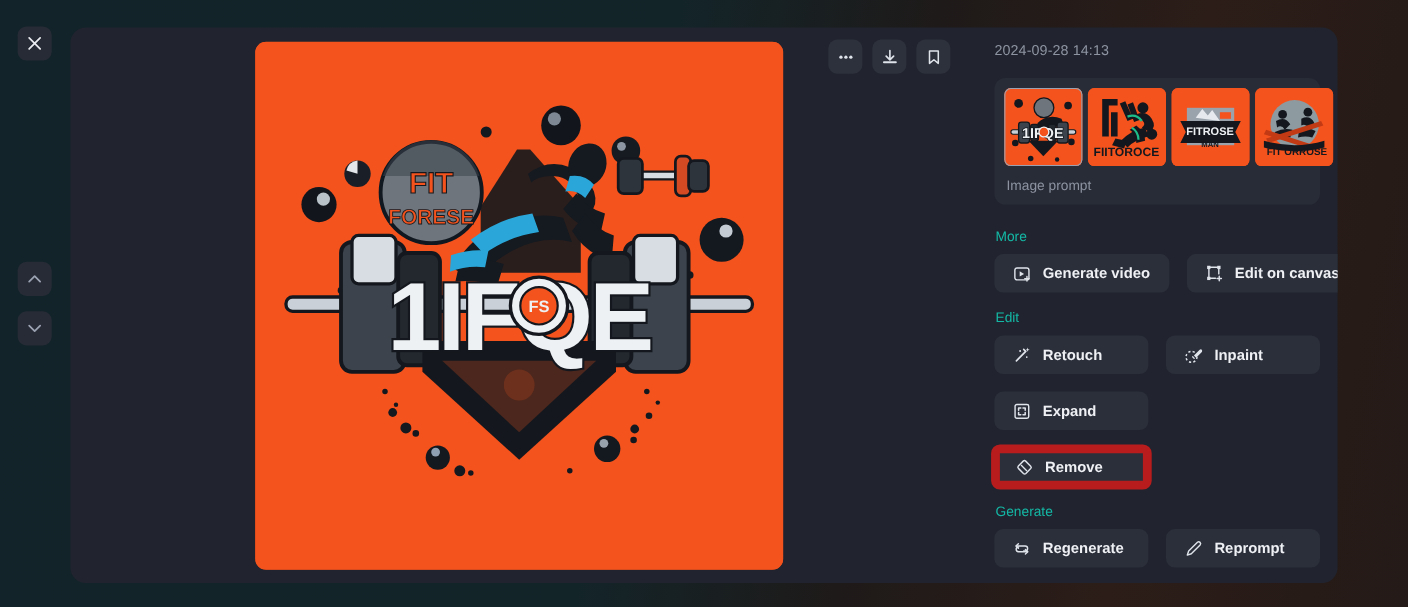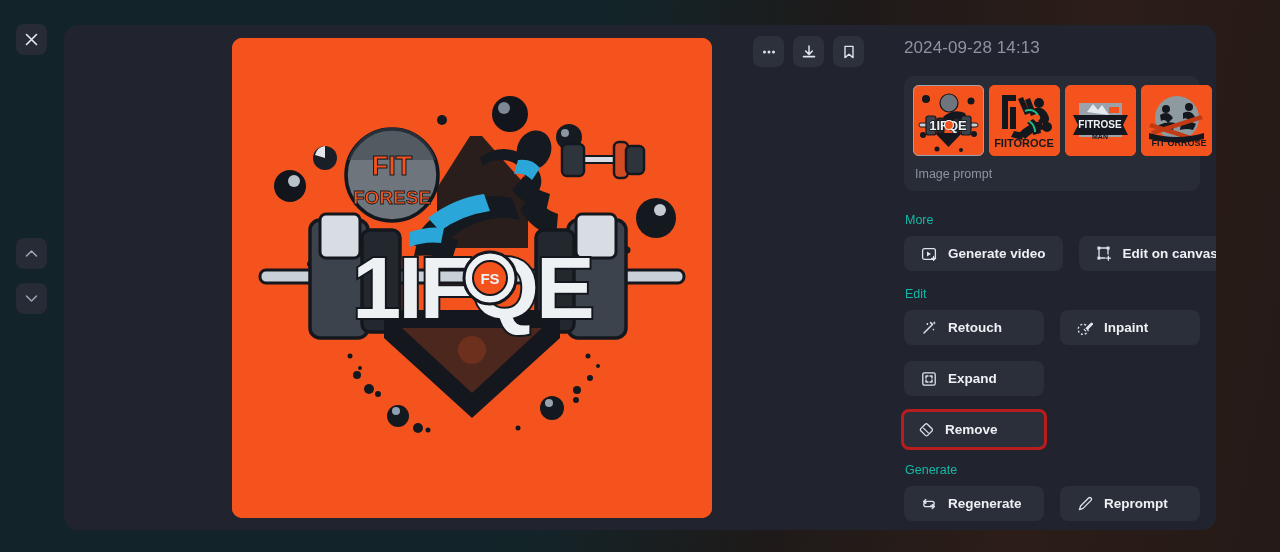--- a/index.html
+++ b/index.html
@@ -103,21 +103,21 @@
   
   .panel {
     width: 340px;
     flex: 0 0 340px;
     padding: 13px 16px 0 28px;
     position: relative;
   }
 
   .timestamp {
     color: #8d93a1;
-    font-size: 17px;
+    font-size: 13px;
     letter-spacing: .1px;
     margin-bottom: 18px;
   }
 
   
   .prompt-card {
     background: #282c37;
     border-radius: 10px;
     padding: 9px 9px 10px 9px;
     margin-bottom: 22px;
@@ -183,21 +183,21 @@
     color: #dfe3ea;
   }
   .action-btn .ico-text {
     font-size: 11px;
     font-weight: bold;
     letter-spacing: -.2px;
     color: #dfe3ea;
   }
 
   .action-btn.highlighted {
-    border: 3px solid #b91c1c;
+    border: 8px solid #b91c1c;
     height: 41px;
     padding: 4px 14px;
     margin: -3px;
   }
 
   
   .grid-span-1 { grid-column: 1 / 2; }
 </style>
 </head>
 <body>

